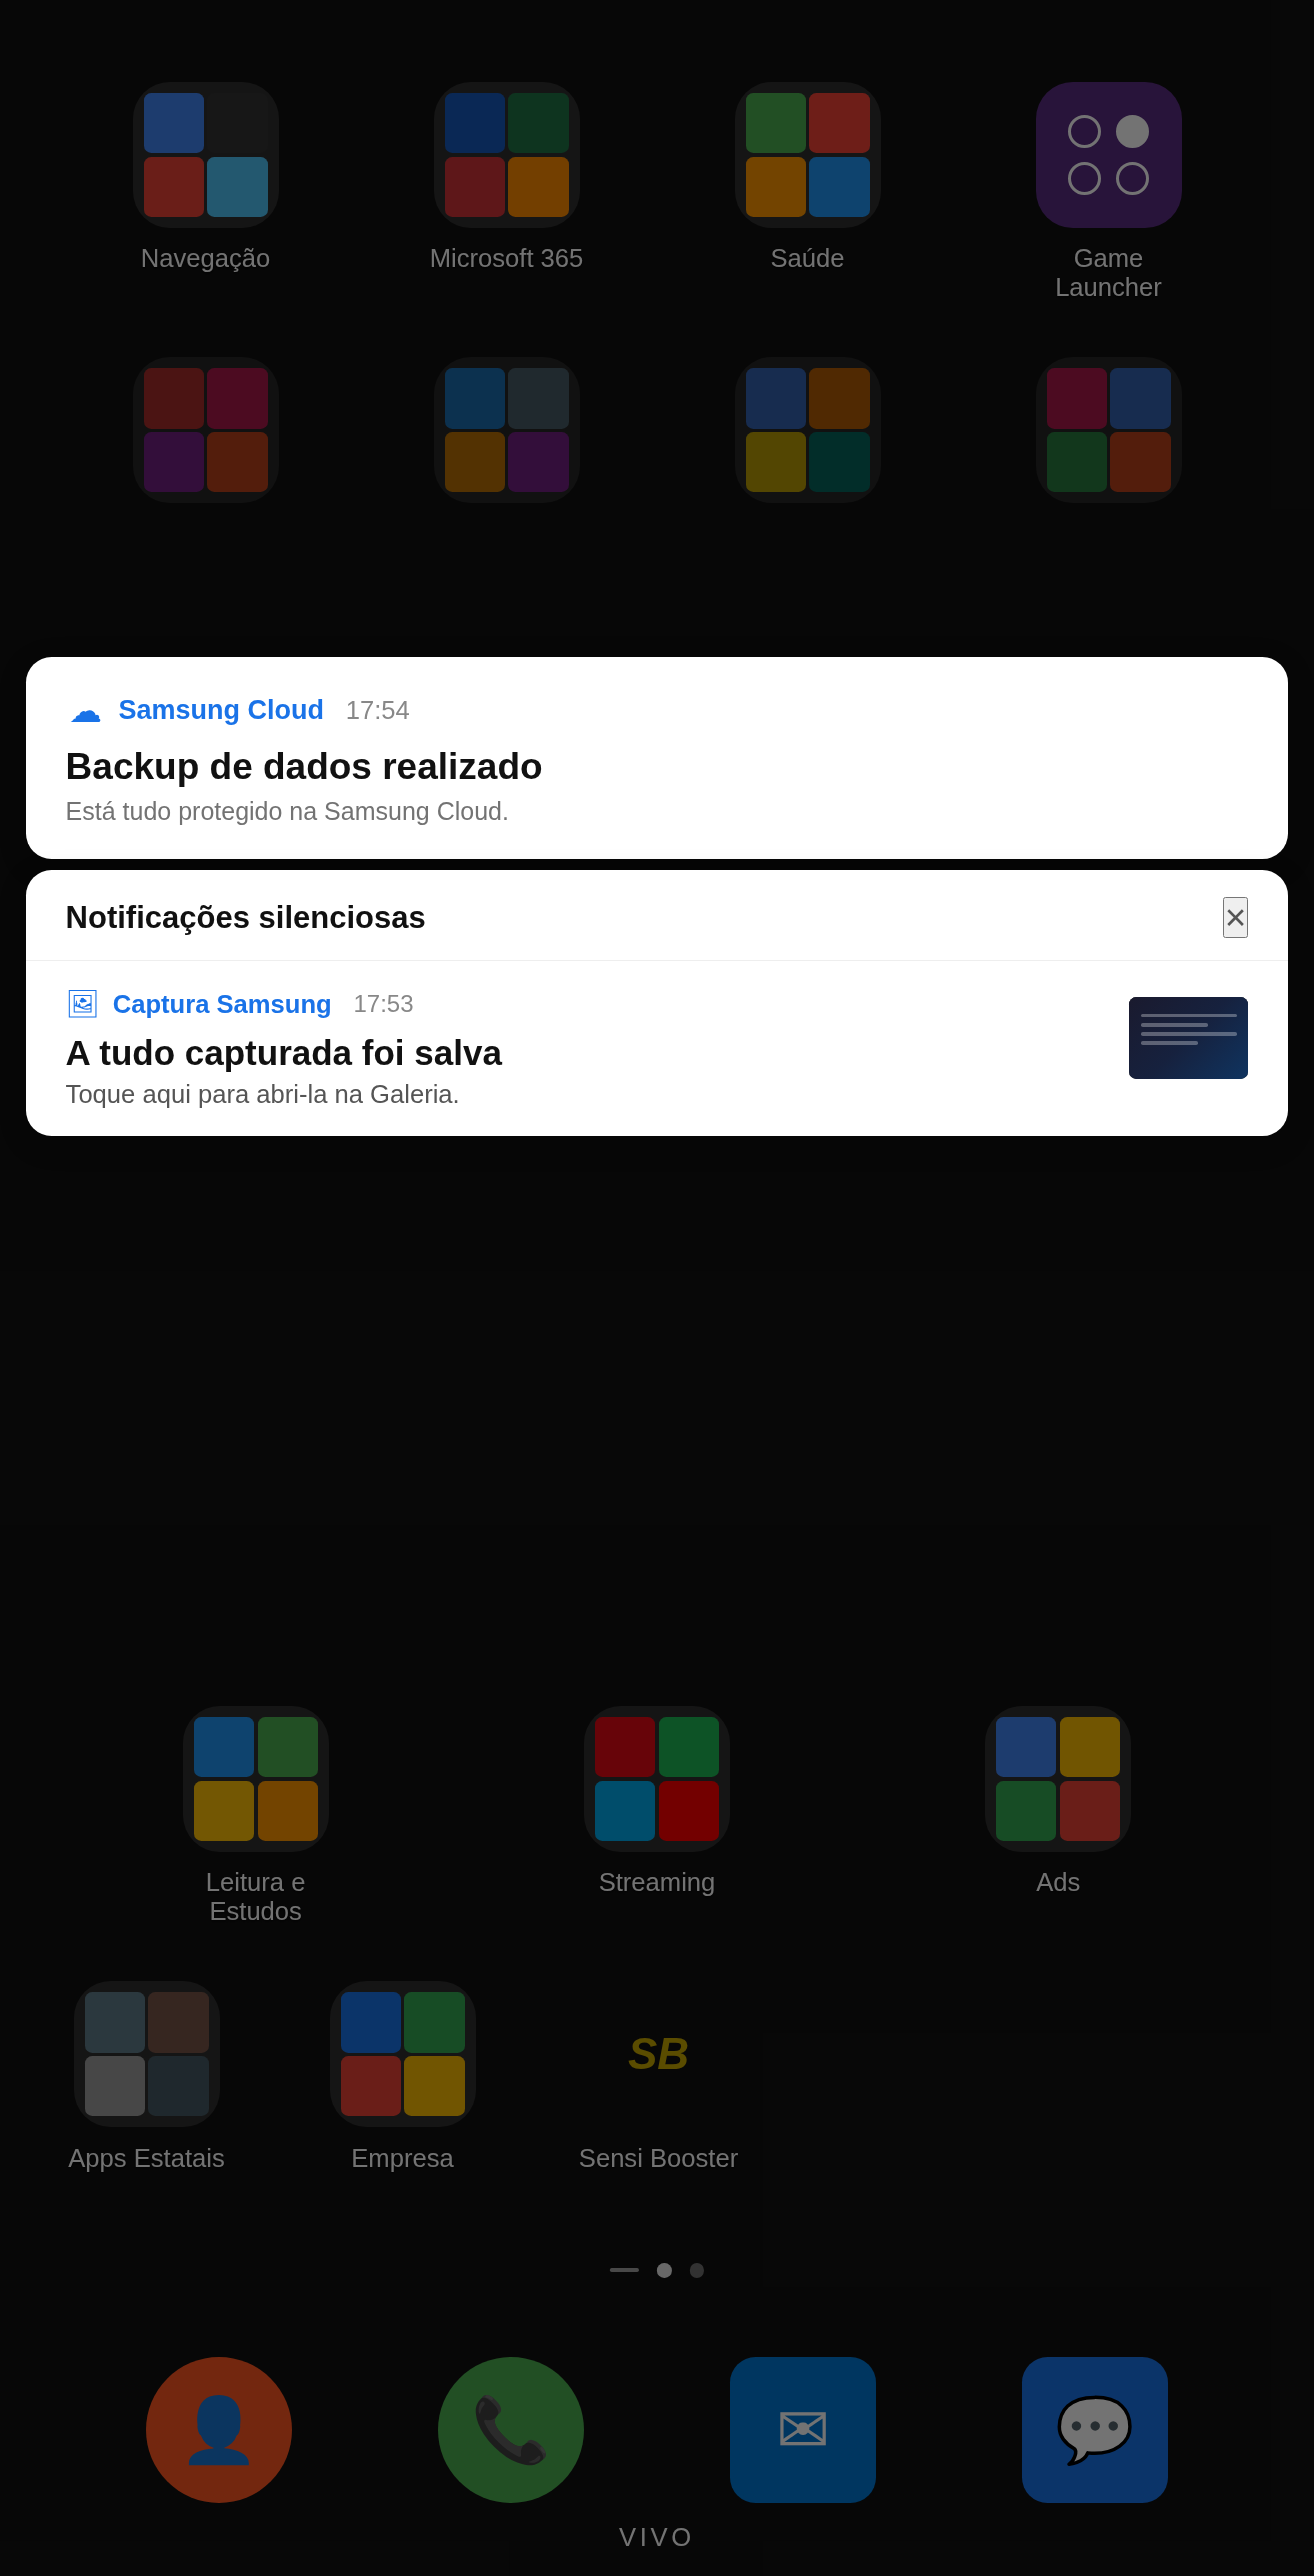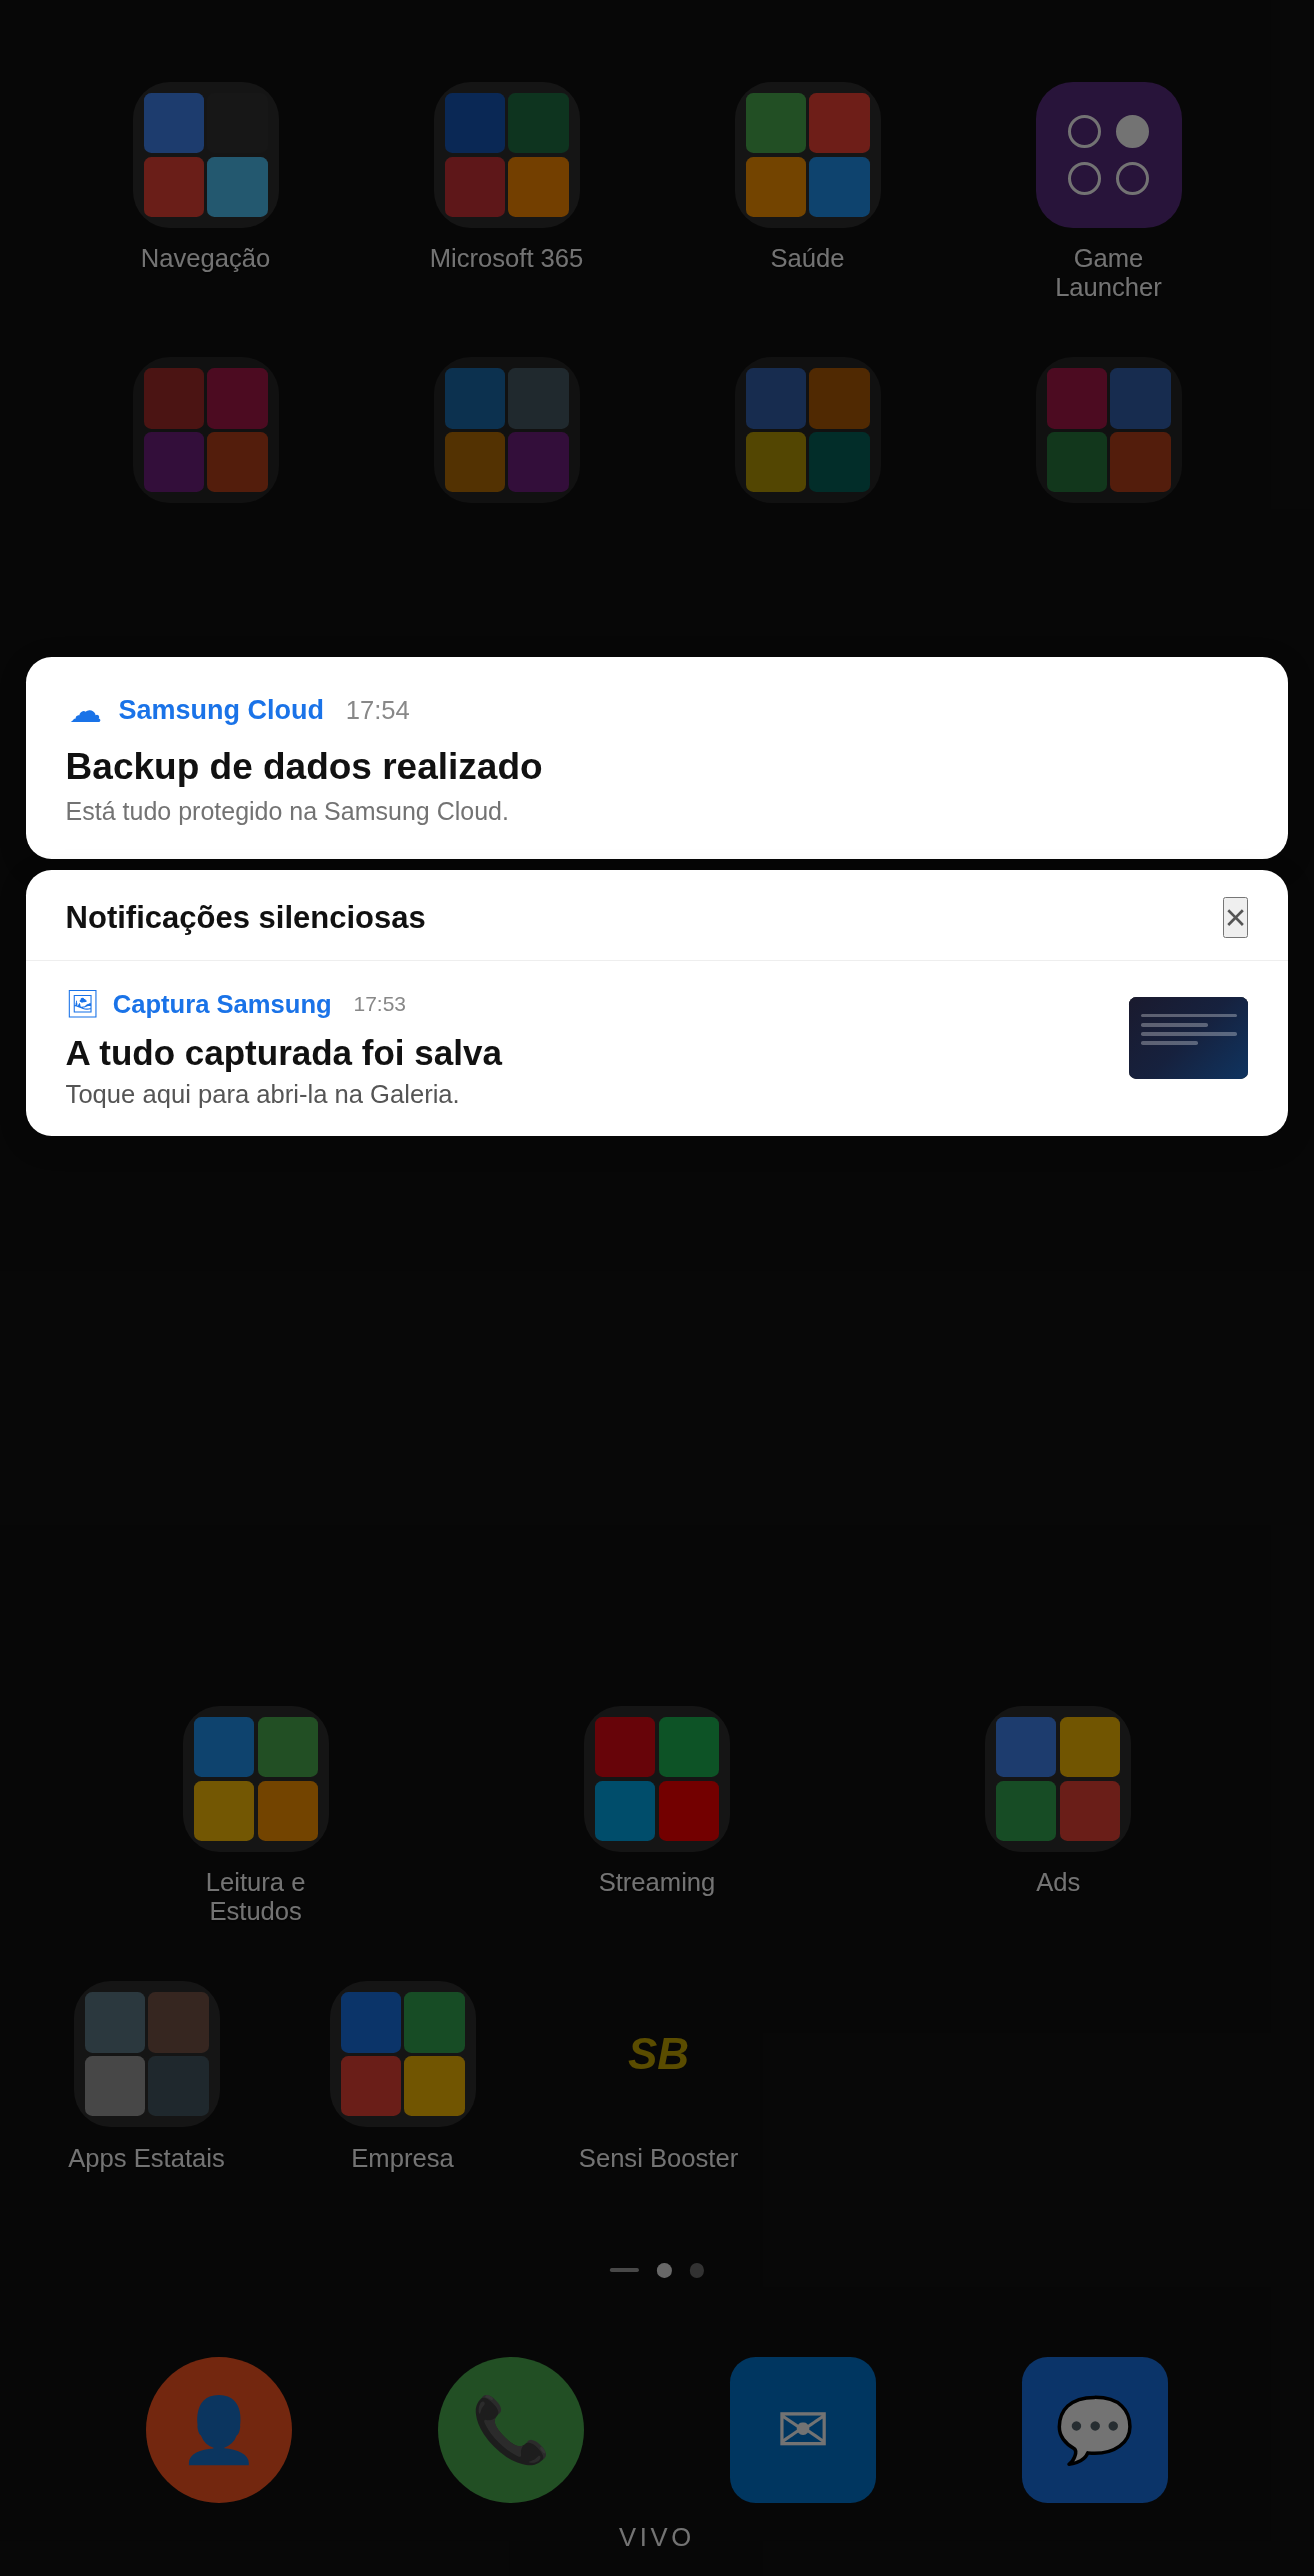--- a/index.html
+++ b/index.html
@@ -223,21 +223,21 @@
       color: #1a73e8;
     }
 
     .captura-app-name {
       font-size: 25.6px;
       color: #1a73e8;
       font-weight: 600;
     }
 
     .captura-time {
-      font-size: 21px;
+      font-size: 24px;
       color: #888;
       margin-left: 9px;
     }
 
     .chevron-icon {
       position: absolute;
       right: 40px;
       top: 27px;
       font-size: 29px;
       color: #888;

